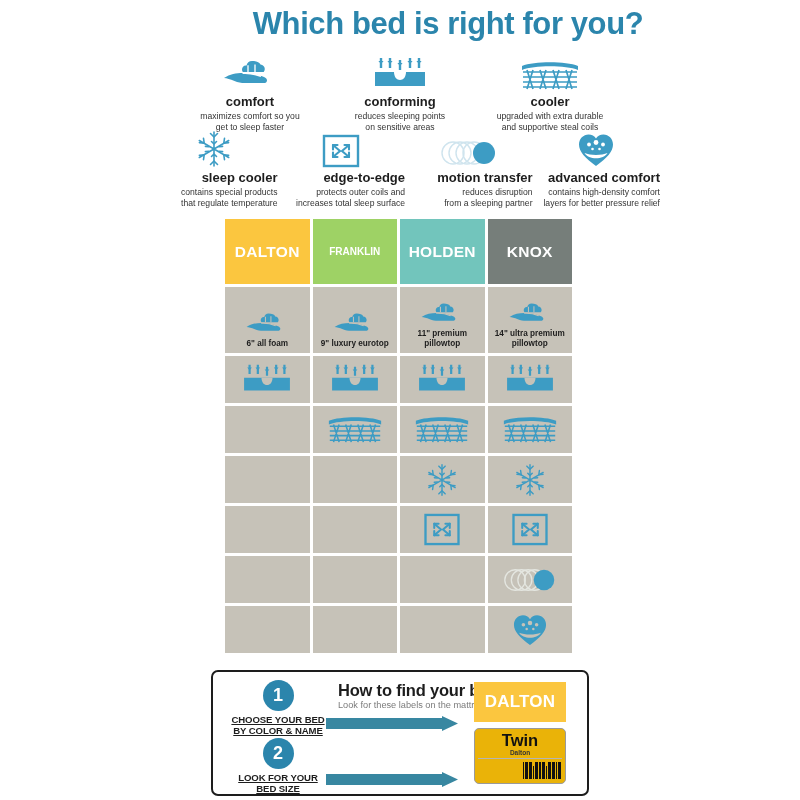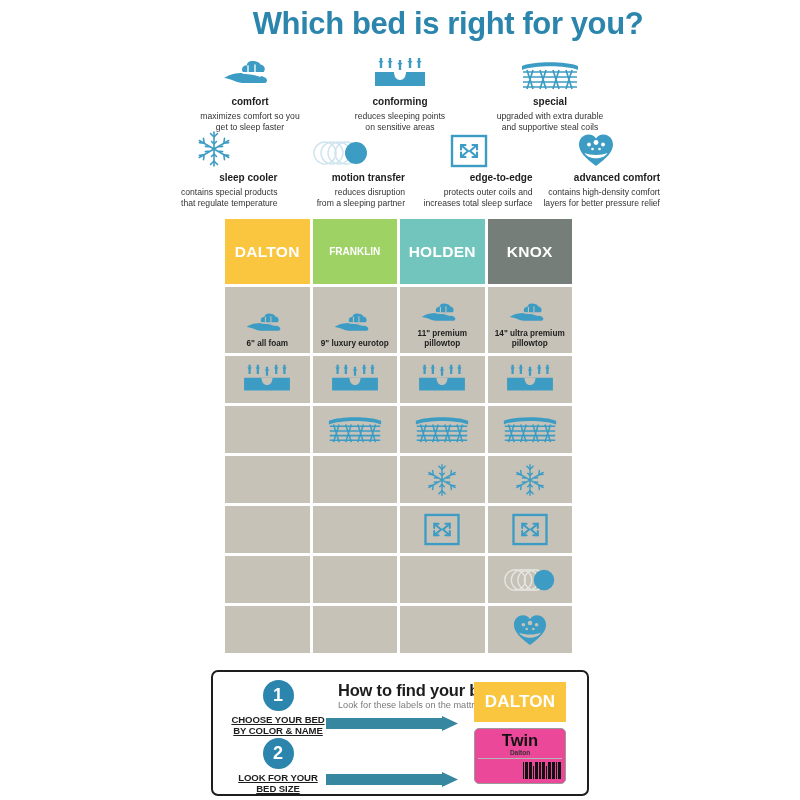--- a/index.html
+++ b/index.html
@@ -29,21 +29,21 @@
     position: absolute; top: 130px; left: 150px; width: 510px;
     display: flex; justify-content: space-between;
   }
   .feature { width: 130px; text-align: center; }
   .features-row-2 .feature { width: 128px; text-align: right; }
   .feature-icon {
     height: 38px; display: flex; align-items: flex-end; justify-content: center;
     margin-bottom: 3px;
   }
   .feature-name {
-    font-size: 10px; font-weight: bold; color: #1d1d1d; line-height: 14px;
+    font-size: 13px; font-weight: bold; color: #1d1d1d; line-height: 14px;
     margin-bottom: 2px;
   }
   .feature-desc {
     font-size: 8.6px; color: #333333; line-height: 10.5px;
   }
 
   
   #grid { position: absolute; top: 219px; left: 225px; width: 347px; }
   .grid-row { display: flex; gap: 3px; margin-bottom: 3px; }
   .grid-cell {
@@ -101,21 +101,21 @@
   .arrow { position: absolute; }
   .arrow-1 { left: 113px; top: 44px; }
   .arrow-2 { left: 113px; top: 100px; }
   .brand-tag {
     position: absolute; left: 261px; top: 10px; width: 92px; height: 40px;
     display: flex; align-items: center; justify-content: center;
     font-size: 17px; font-weight: bold; color: #ffffff; letter-spacing: 0.2px;
   }
   .size-tag {
     position: absolute; left: 261px; top: 56px; width: 92px; height: 56px;
-    background: #ec4899; border: 1.2px solid #9a9a9a; border-radius: 5px;
+    background: #eab308; border: 1.2px solid #9a9a9a; border-radius: 5px;
     overflow: hidden;
   }
   .size-tag-name {
     text-align: center; font-size: 16.5px; font-weight: bold;
     color: #111111; margin-top: 2px; line-height: 18px;
   }
   .size-tag-model {
     text-align: center; font-size: 6.5px; font-weight: bold; color: #333333;
     border-bottom: 0.8px solid #b5b5b5; padding-bottom: 2px; margin: 0 3px;
   }
@@ -172,21 +172,21 @@
     <div class="feature">
       <div class="feature-icon">
         <svg width="60" height="32" viewBox="0 0 60 32">
           <path d="M2 6c12-5 44-5 56 0v4c-12-5-44-5-56 0z" fill="#3d9cc4"></path>
           <g stroke="#3d9cc4" stroke-width="1.7" fill="none">
             <path d="M3 12h54M3 17h54M3 22h54M3 27h54"></path>
             <path d="M7 10l6 19M13 10l-6 19M20 10l6 19M26 10l-6 19M33 10l6 19M39 10l-6 19M46 10l6 19M52 10l-6 19"></path>
           </g>
         </svg>
       </div>
-      <div class="feature-name">special</div>
+      <div class="feature-name">cooler</div>
       <div class="feature-desc">upgraded with extra durable</div>
       <div class="feature-desc">and supportive steal coils</div>
     </div>
   </div>
 
   <div class="features-row-2">
 
     <div class="feature">
       <div class="feature-icon">
         <svg width="38" height="38" viewBox="0 0 38 38">
@@ -200,48 +200,48 @@
           </g>
         </svg>
       </div>
       <div class="feature-name">sleep cooler</div>
       <div class="feature-desc">contains special products</div>
       <div class="feature-desc">that regulate temperature</div>
     </div>
 
     <div class="feature">
       <div class="feature-icon">
+        <svg width="38" height="34" viewBox="0 0 38 34">
+          <rect x="2" y="2" width="34" height="30" fill="none" stroke="#3d9cc4" stroke-width="2.4"></rect>
+          <g stroke="#3d9cc4" stroke-width="2.1" fill="none" stroke-linecap="round">
+            <path d="M11 11l7 6M27 11l-7 6M11 23l7-6M27 23l-7-6"></path>
+            <path d="M11 11v4.5M11 11h4.5M27 11v4.5M27 11h-4.5M11 23v-4.5M11 23h4.5M27 23v-4.5M27 23h-4.5"></path>
+          </g>
+        </svg>
+      </div>
+      <div class="feature-name">edge-to-edge</div>
+      <div class="feature-desc">protects outer coils and</div>
+      <div class="feature-desc">increases total sleep surface</div>
+    </div>
+
+    <div class="feature">
+      <div class="feature-icon">
         <svg width="58" height="30" viewBox="0 0 58 30">
           <g fill="none" stroke="#cfe4ee" stroke-width="1.4">
             <circle cx="13" cy="15" r="11"></circle>
             <circle cx="20" cy="15" r="11"></circle>
             <circle cx="27" cy="15" r="11"></circle>
             <circle cx="34" cy="15" r="11"></circle>
           </g>
           <circle cx="44" cy="15" r="11" fill="#3d9cc4"></circle>
         </svg>
       </div>
       <div class="feature-name">motion transfer</div>
       <div class="feature-desc">reduces disruption</div>
       <div class="feature-desc">from a sleeping partner</div>
-    </div>
-
-    <div class="feature">
-      <div class="feature-icon">
-        <svg width="38" height="34" viewBox="0 0 38 34">
-          <rect x="2" y="2" width="34" height="30" fill="none" stroke="#3d9cc4" stroke-width="2.4"></rect>
-          <g stroke="#3d9cc4" stroke-width="2.1" fill="none" stroke-linecap="round">
-            <path d="M11 11l7 6M27 11l-7 6M11 23l7-6M27 23l-7-6"></path>
-            <path d="M11 11v4.5M11 11h4.5M27 11v4.5M27 11h-4.5M11 23v-4.5M11 23h4.5M27 23v-4.5M27 23h-4.5"></path>
-          </g>
-        </svg>
-      </div>
-      <div class="feature-name">edge-to-edge</div>
-      <div class="feature-desc">protects outer coils and</div>
-      <div class="feature-desc">increases total sleep surface</div>
     </div>
 
     <div class="feature">
       <div class="feature-icon">
         <svg width="38" height="36" viewBox="0 0 38 36">
           <path d="M19 34C8 26 2 19.5 2 12.5 2 6.7 6.4 2.5 11.6 2.5c3.1 0 5.9 1.6 7.4 4 1.5-2.4 4.3-4 7.4-4C31.6 2.5 36 6.7 36 12.5c0 7-6 13.5-17 21.5z" fill="#3d9cc4"></path>
           <path d="M7.5 21c4 7 19 7 23 0-6 2.5-17 2.5-23 0z" fill="#ffffff"></path>
           <g fill="#ffffff">
             <circle cx="12" cy="12.5" r="1.9"></circle>
             <circle cx="19" cy="10.5" r="2.4"></circle>

